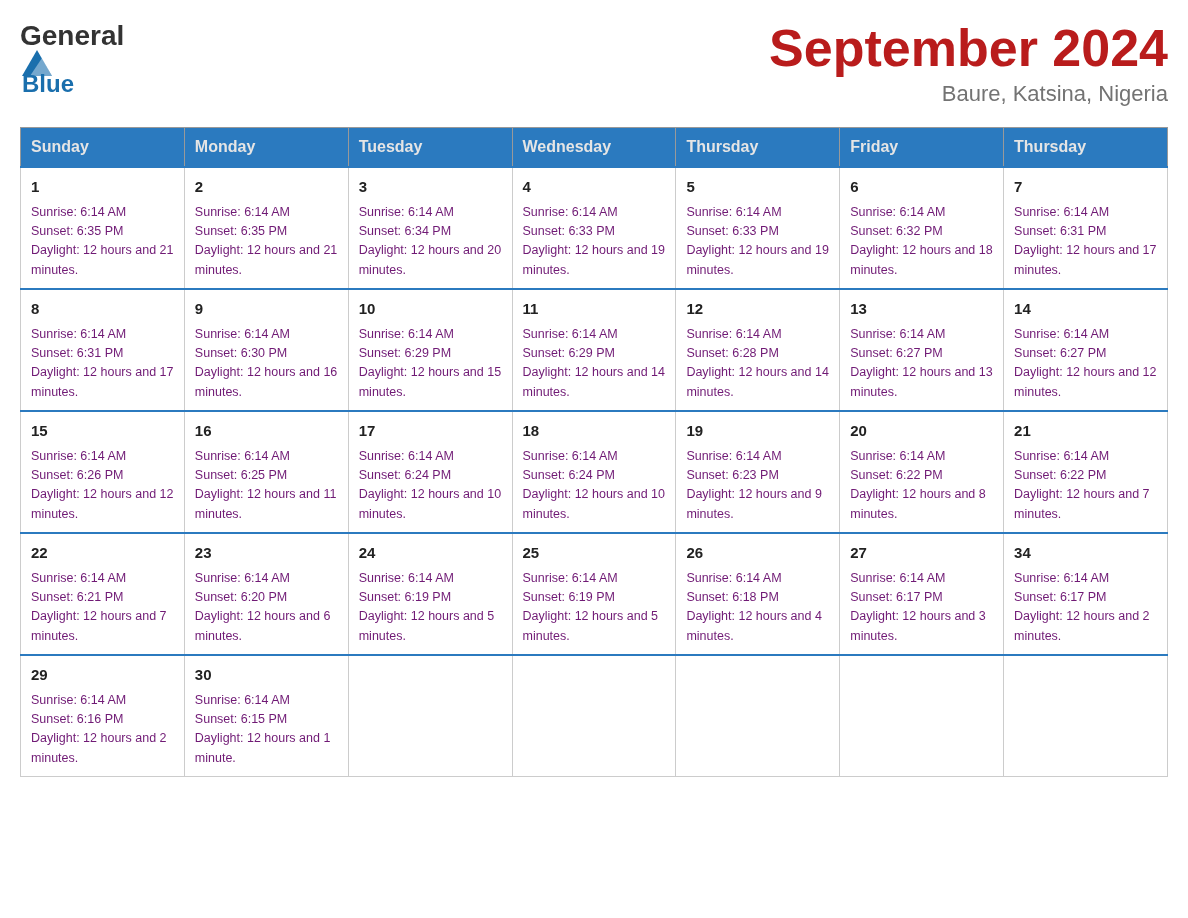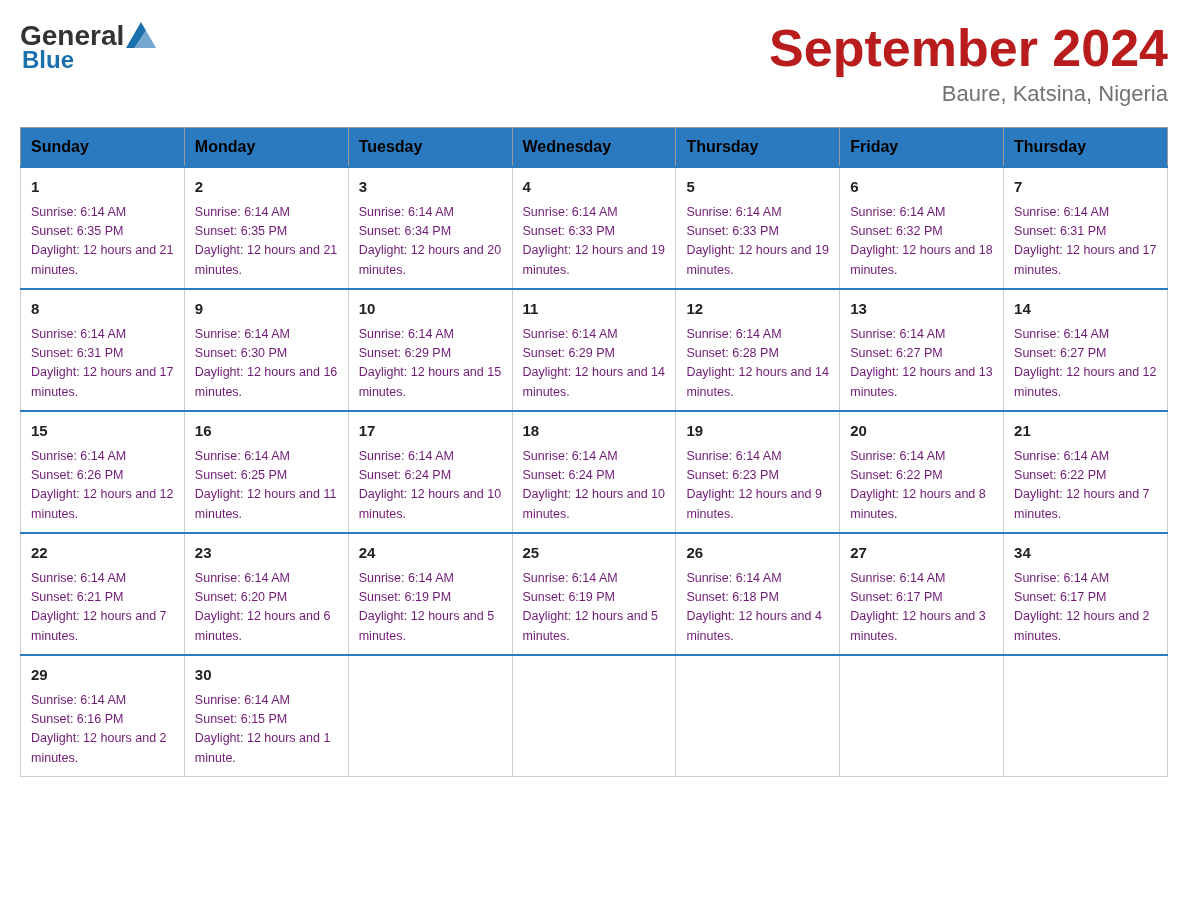--- a/index.html
+++ b/index.html
@@ -40,21 +40,21 @@
       color: #737373;
       margin-top: 4px;
     }
     .calendar {
       width: 100%;
       border-collapse: collapse;
       border: 1px solid #999;
     }
     .calendar th {
       background-color: #2b7abf;
-      color: #000000;
+      color: #e5e5e5;
       font-size: 16px;
       font-weight: bold;
       padding: 10px 10px;
       text-align: left;
       border: 1px solid #999;
     }
     .calendar td {
       vertical-align: top;
       padding: 8px 10px;
       border: 1px solid #ccc;
@@ -85,21 +85,21 @@
     .empty-cell {
       background: #fff;
     }
     .logo-wrapper {
       display: flex;
       flex-direction: column;
       align-items: flex-start;
     }
     .logo-line {
       display: flex;
-      align-items: center;
+      flex-direction: column;
     }
   </style>
 </head>
 <body>
 
 <div class="header">
   <div class="logo-wrapper">
     <div class="logo-line">
       <span class="logo-text-general">General</span>
       <svg width="30" height="26" viewBox="0 0 30 26" style="margin-left:2px; margin-top:-2px;">

